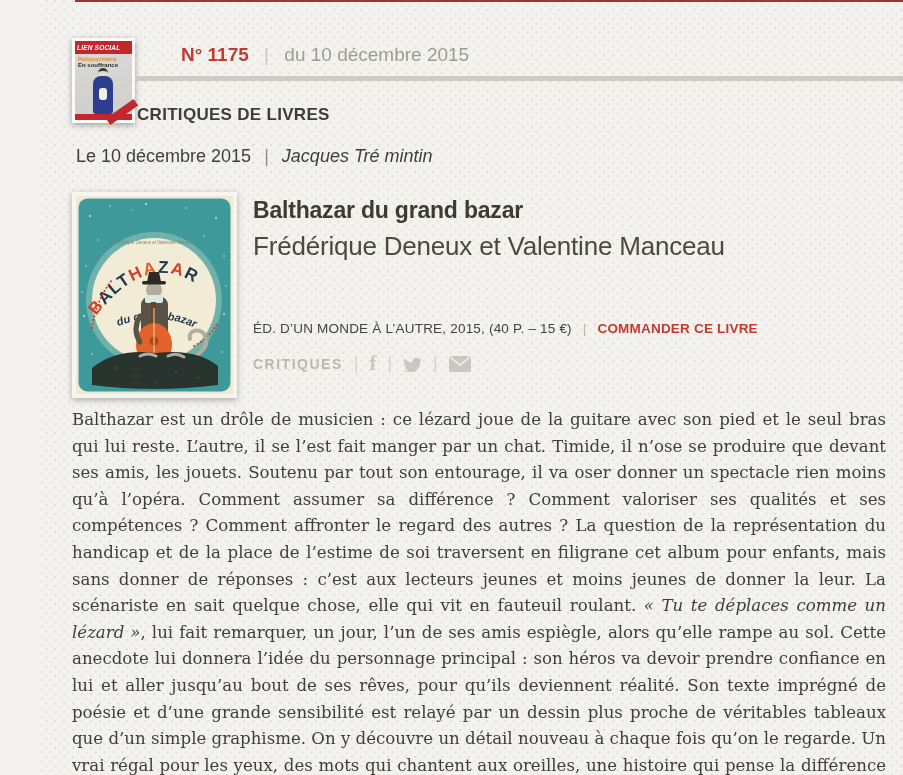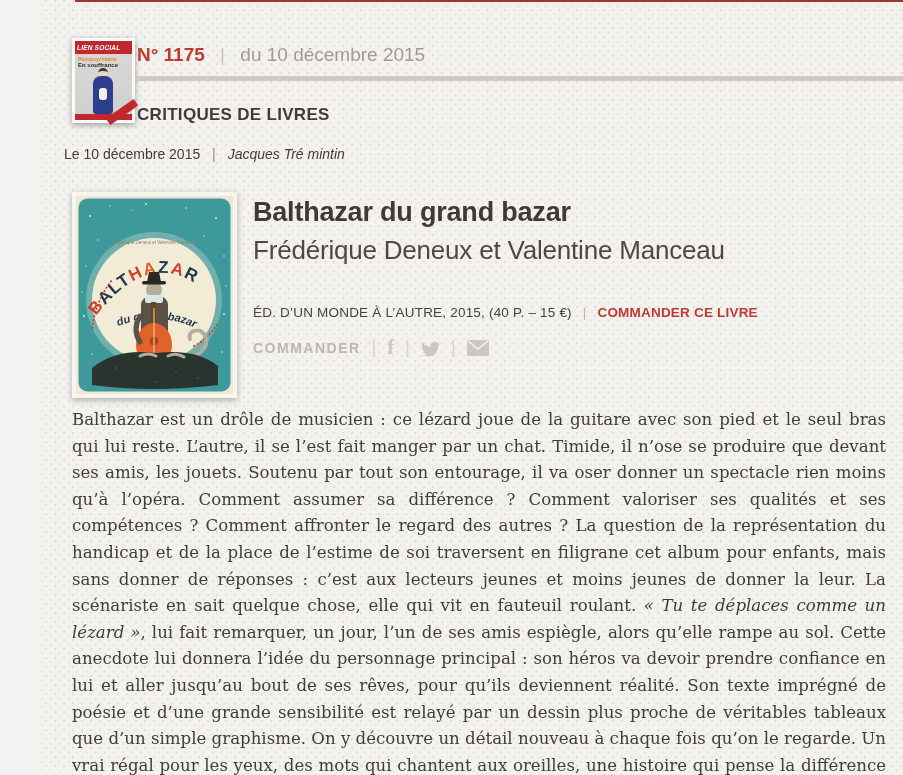--- a/index.html
+++ b/index.html
@@ -36,44 +36,44 @@
     background:#2d3e8f; border-radius:8px 8px 3px 3px; }
   .mag-thumb .figure-head { position:absolute; left:23px; top:14px; width:10px; height:10px;
     background:#e9d9c8; border-radius:50%; border-top:3px solid #3a3a3a; }
   .mag-thumb .figure-cat { position:absolute; left:24px; top:34px; width:8px; height:12px;
     background:#f2f0ec; border-radius:3px; }
   .mag-thumb .band-bottom { position:absolute; left:0; right:0; bottom:0; height:6px; background:#c1272d; }
   .mag-thumb .ribbon { position:absolute; right:-7px; bottom:4px; width:34px; height:8px;
     background:#c1272d; transform:rotate(-35deg); }
 
   .issue-row { position:absolute; left:137px; top:44px; font-size:19px; white-space:nowrap; }
-  .issue-number { color:#c23b33; font-weight:bold; }
+  .issue-number { color:#c23b33; font-weight:bold;padding-left:44px; }
   .issue-sep { color:#c9c5c0; margin:0 10px; font-weight:300; }
   .issue-date { color:#9e9b97;margin-top:48px; }
 
   .header-rule { position:absolute; left:135px; right:0; top:76px; height:5px; background:#cecbc7; }
 
   .section-title { position:absolute; left:137px; top:97px; font-size:17px;
     color:#3f3c39; font-weight:600; letter-spacing:.3px;margin-top:8px; }
 
   
-  .date-row { position:absolute; left:64px; top:146px; font-size:14px; color:#413e3b; white-space:nowrap; }
+  .date-row { position:absolute; left:76px; top:146px; font-size:18px; color:#413e3b; white-space:nowrap; }
   .date-sep { color:#8f8c88; margin:0 8px; }
   .article-author { font-style:italic; }
 
   
   .book-cover { position:absolute; left:72px; top:192px; width:165px; height:206px;
     background:#f8f5ee; padding:4px; box-shadow:0 2px 6px rgba(0,0,0,.3); }
   .book-cover svg { display:block; }
 
   .book-col { position:absolute; left:253px; top:197px; width:620px; }
-  .book-title { font-size:27px; font-weight:bold; color:#3e3a36; letter-spacing:-.2px; }
+  .book-title { font-size:23px; font-weight:bold; color:#3e3a36; letter-spacing:-.2px; }
   .book-authors { font-size:26px; font-weight:400; color:#4c4844; margin-top:7px; letter-spacing:-.2px; }
 
-  .pub-row { margin-top:39px; font-size:13.5px; color:#454340; letter-spacing:.2px; white-space:nowrap; }
+  .pub-row { margin-top:59px; font-size:13.5px; color:#454340; letter-spacing:.2px; white-space:nowrap; }
   .pub-sep { color:#b9b5af; margin:0 7px; }
   .order-link { color:#c23b33; font-weight:bold; text-decoration:none; cursor:pointer; }
 
   .share-row { margin-top:17px; display:flex; align-items:center; }
   .share-label { font-size:14px; font-weight:bold; color:#bcb8b1; letter-spacing:1.5px; }
   .share-sep { color:#d6d3cd; font-size:18px; font-weight:300; margin:0 11px; }
   .share-icon { color:#ccc8c1; cursor:pointer; display:inline-flex; align-items:center; }
   .share-icon svg { fill:#ccc8c1; }
   .fb-glyph { font-family:"Liberation Serif", serif; font-size:21px; font-weight:bold; line-height:1; }
 
@@ -194,21 +194,21 @@
     <div class="book-title">Balthazar du grand bazar</div>
     <div class="book-authors">Frédérique Deneux et Valentine Manceau</div>
 
     <div class="pub-row">
       <span>ÉD. D’UN MONDE À L’AUTRE, 2015, (40 P. – 15 €)</span>
       <span class="pub-sep">|</span>
       <a class="order-link">COMMANDER CE LIVRE</a>
     </div>
 
     <div class="share-row">
-      <span class="share-label">COMMANDER</span>
+      <span class="share-label">CRITIQUES</span>
       <span class="share-sep">|</span>
       <span class="share-icon fb-glyph">f</span>
       <span class="share-sep">|</span>
       <span class="share-icon">
         <svg width="19" height="16" viewBox="0 0 24 20">
           <path d="M23.954 4.569c-.885.389-1.83.654-2.825.775 1.014-.611 1.794-1.574 2.163-2.723-.951.555-2.005.959-3.127 1.184-.896-.959-2.173-1.559-3.591-1.559-2.717 0-4.92 2.203-4.92 4.917 0 .39.045.765.127 1.124C7.691 8.094 4.066 6.13 1.64 3.161c-.427.722-.666 1.561-.666 2.475 0 1.71.87 3.213 2.188 4.096-.807-.026-1.566-.248-2.228-.616v.061c0 2.385 1.693 4.374 3.946 4.827-.413.111-.849.171-1.296.171-.314 0-.615-.03-.916-.086.631 1.953 2.445 3.377 4.604 3.417-1.68 1.319-3.809 2.105-6.102 2.105-.39 0-.779-.023-1.17-.067 2.189 1.394 4.768 2.209 7.557 2.209 9.054 0 13.999-7.496 13.999-13.986 0-.209 0-.42-.015-.63.961-.689 1.8-1.56 2.46-2.548l-.047-.02z"></path>
         </svg>
       </span>
       <span class="share-sep">|</span>
       <span class="share-icon">

